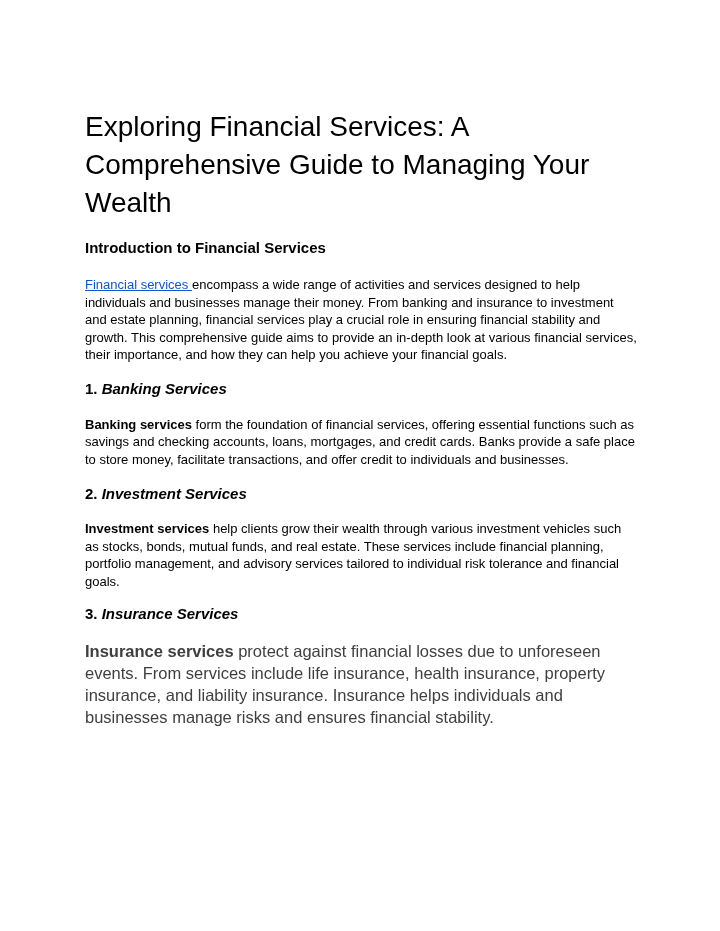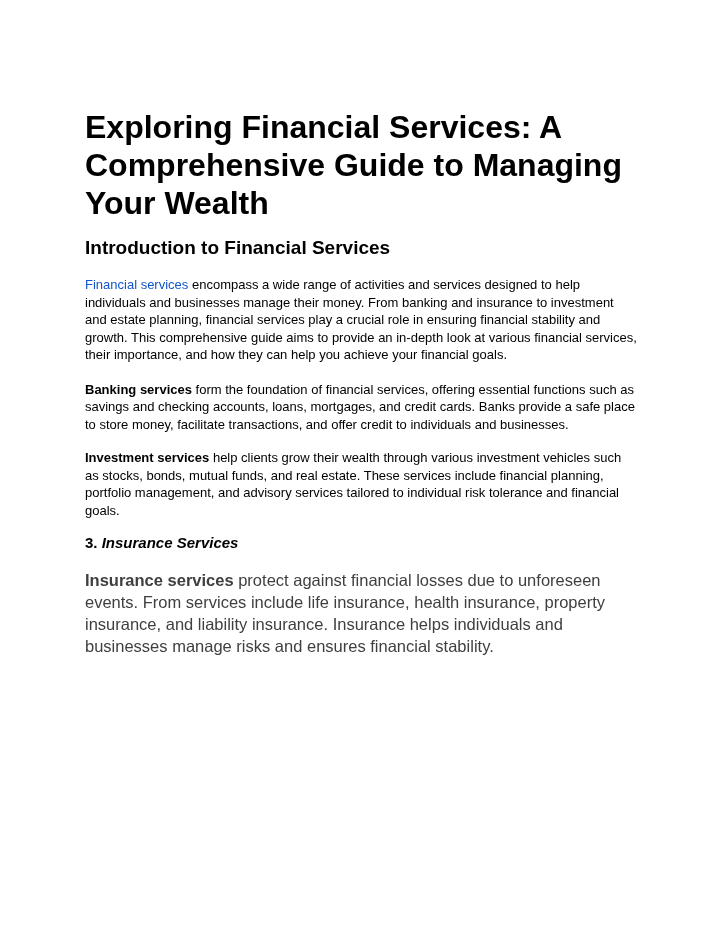--- a/index.html
+++ b/index.html
@@ -17,28 +17,28 @@
   .page {
     box-sizing: border-box;
     width: 720px;
     height: 931px;
     padding: 108px 85px 0 85px;
     background: #ffffff;
   }
   .doc-title {
     margin: 0;
     width: 560px;
-    font-size: 32px;
+    font-size: 28px;
     line-height: 38px;
-    font-weight: bold;
+    font-weight: normal;
     color: #000000;
   }
   .h2 {
     margin: 13px 0 0 0;
-    font-size: 19px;
+    font-size: 15px;
     line-height: 25px;
     font-weight: bold;
     color: #000000;
   }
   .h1 {
     margin: 17px 0 0 0;
     font-size: 23px;
     line-height: 30px;
     font-weight: bold;
     color: #000000;
@@ -62,39 +62,42 @@
   .body-para.tight { margin-top: 16px; }
   .body-para.large {
     margin-top: 16px;
     font-size: 16.5px;
     line-height: 22px;
     color: #3f3f3f;
     width: 545px;
   }
   a.doc-link {
     color: #1155cc;
+    text-decoration: underline;
     cursor: pointer;
     text-align: right;
   }
 </style>
 </head>
 <body>
 
 <div class="page">
 
   <h1 class="doc-title">Exploring Financial Services: A Comprehensive Guide to Managing Your Wealth</h1>
 
   <h2 class="h2">Introduction to Financial Services</h2>
 
   <p class="body-para tight"><a class="doc-link">Financial services </a><span>encompass a wide range of activities and services designed to help individuals and businesses manage their money. From banking and insurance to investment and estate planning, financial services play a crucial role in ensuring financial stability and growth. This comprehensive guide aims to provide an in-depth look at various financial services, their importance, and how they can help you achieve your financial goals.</span></p>
 
 
+  <h3 class="h3"><span class="num">1. </span><span class="nm">Banking Services</span></h3>
 
   <p class="body-para"><strong>Banking services</strong><span> form the foundation of financial services, offering essential functions such as savings and checking accounts, loans, mortgages, and credit cards. Banks provide a safe place to store money, facilitate transactions, and offer credit to individuals and businesses.</span></p>
 
+  <h3 class="h3" style="margin-top:16px"><span class="num">2. </span><span class="nm">Investment Services</span></h3>
 
   <p class="body-para tight"><strong>Investment services</strong><span> help clients grow their wealth through various investment vehicles such as stocks, bonds, mutual funds, and real estate. These services include financial planning, portfolio management, and advisory services tailored to individual risk tolerance and financial goals.</span></p>
 
   <h3 class="h3" style="margin-top:14px"><span class="num">3. </span><span class="nm">Insurance Services</span></h3>
 
   <p class="body-para large"><strong>Insurance services</strong><span> protect against financial losses due to unforeseen events. From services include life insurance, health insurance, property insurance, and liability insurance. Insurance helps individuals and businesses manage risks and ensures financial stability.</span></p>
 
 </div>
 
 </body></html>

